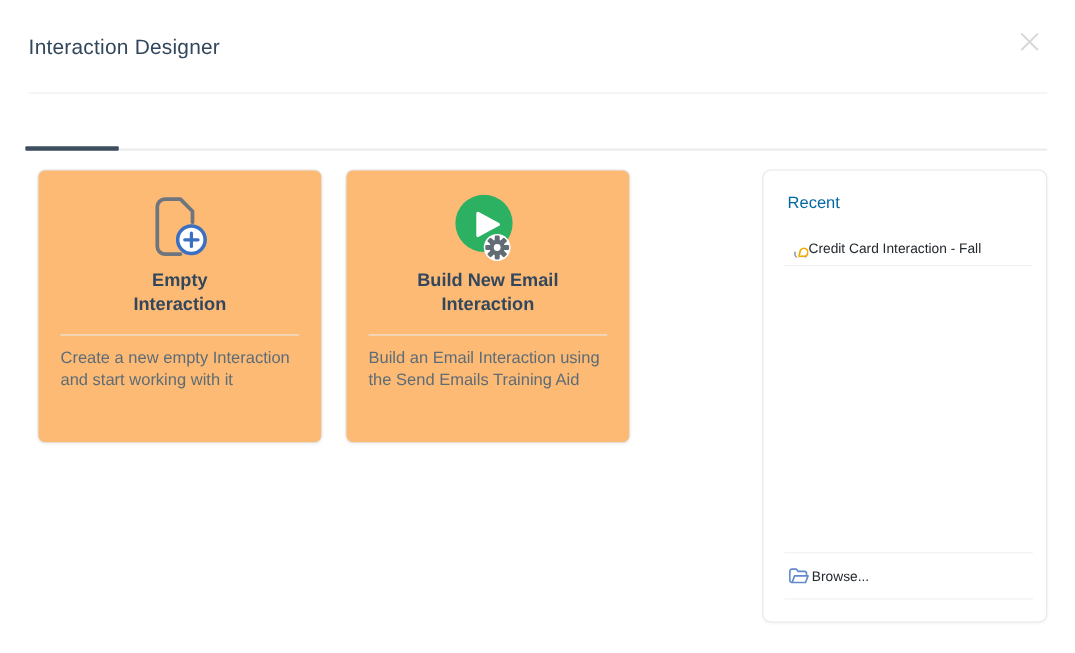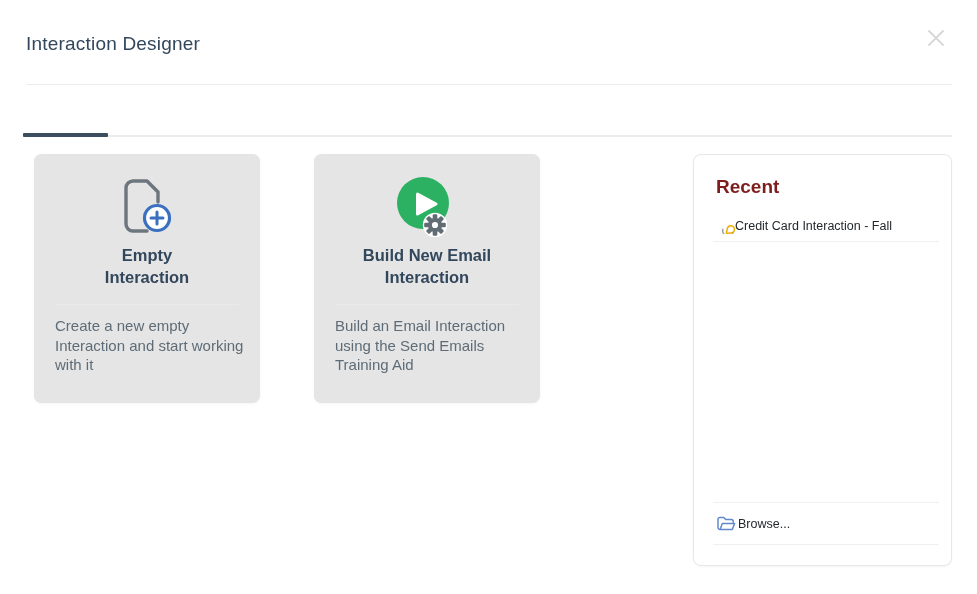--- a/index.html
+++ b/index.html
@@ -36,22 +36,22 @@
     position: absolute; left: 23px; right: 25px; top: 135px;
     height: 2px; background: #ececec;
   }
   .tab-underline {
     position: absolute; left: 23px; top: 133px;
     width: 85px; height: 4px; background: #3d4e5f; border-radius: 1px; z-index: 2;
   }
 
   
   .card {
-    position: absolute; top: 154px; width: 226px; height: 249px;
-    background: #e5e5e5; border: 1px solid #e3e5e7; border-radius: 7px;
+    position: absolute; top: 154px; width: 259px; height: 249px;
+    background: #fdba74; border: 1px solid #e3e5e7; border-radius: 7px;
     box-shadow: 0 1px 3px rgba(0,0,0,.04);
     cursor: pointer;
   }
   .card.card-1 { left: 34px; }
   .card.card-2 { left: 314px; text-decoration: underline; }
   .card-icon-wrap {
     position: absolute; top: 22px; left: 0; right: 0;
     display: flex; justify-content: center;
   }
   .card-title {
@@ -70,21 +70,21 @@
   }
 
   
   .recent {
     position: absolute; left: 693px; top: 154px; width: 259px; height: 412px;
     background: #fff; border: 1px solid #e5e7e9; border-radius: 8px;
     box-shadow: 0 1px 3px rgba(0,0,0,.04);
   }
   .recent-heading {
     position: absolute; left: 22px; top: 21px;
-    font-size: 19px; color: #7f1d1d; font-weight: bold;
+    font-size: 15px; color: #0369a1;
   }
   .recent-list { position: absolute; left: 19px; right: 12px; top: 56px; }
   .recent-row {
     height: 31px; border-bottom: 1px solid #eef0f2;
     display: flex; align-items: center; 
     padding-left: 7px; cursor: pointer;
   }
   .recent-row .label, .browse-row .label {
     font-size: 12.5px; color: #24292e; font-weight: 500;
   }

